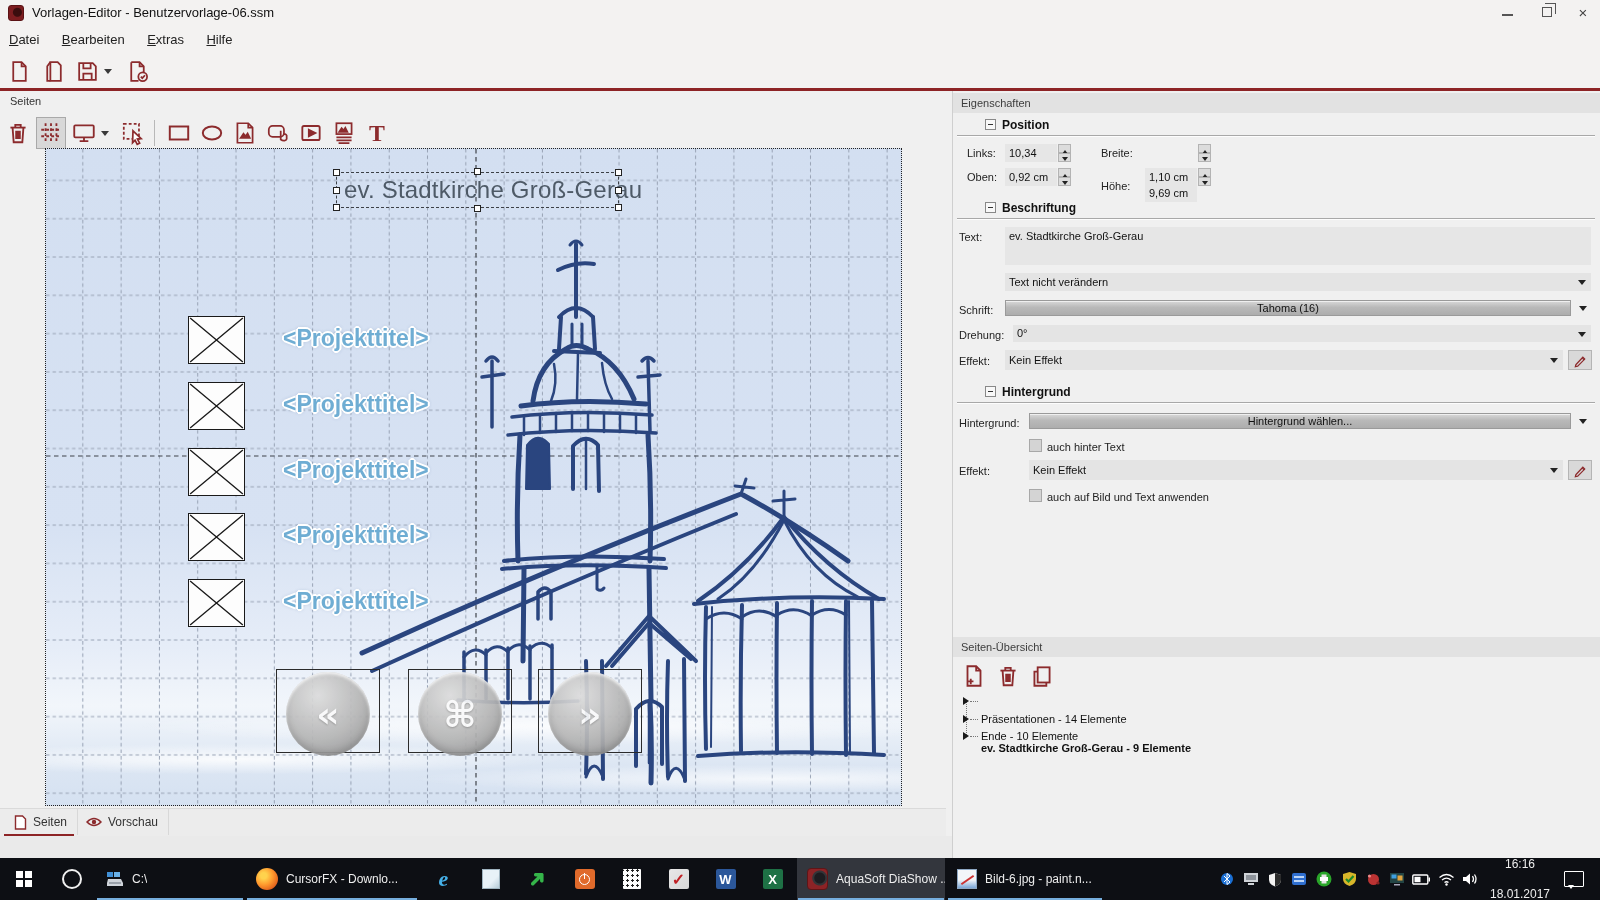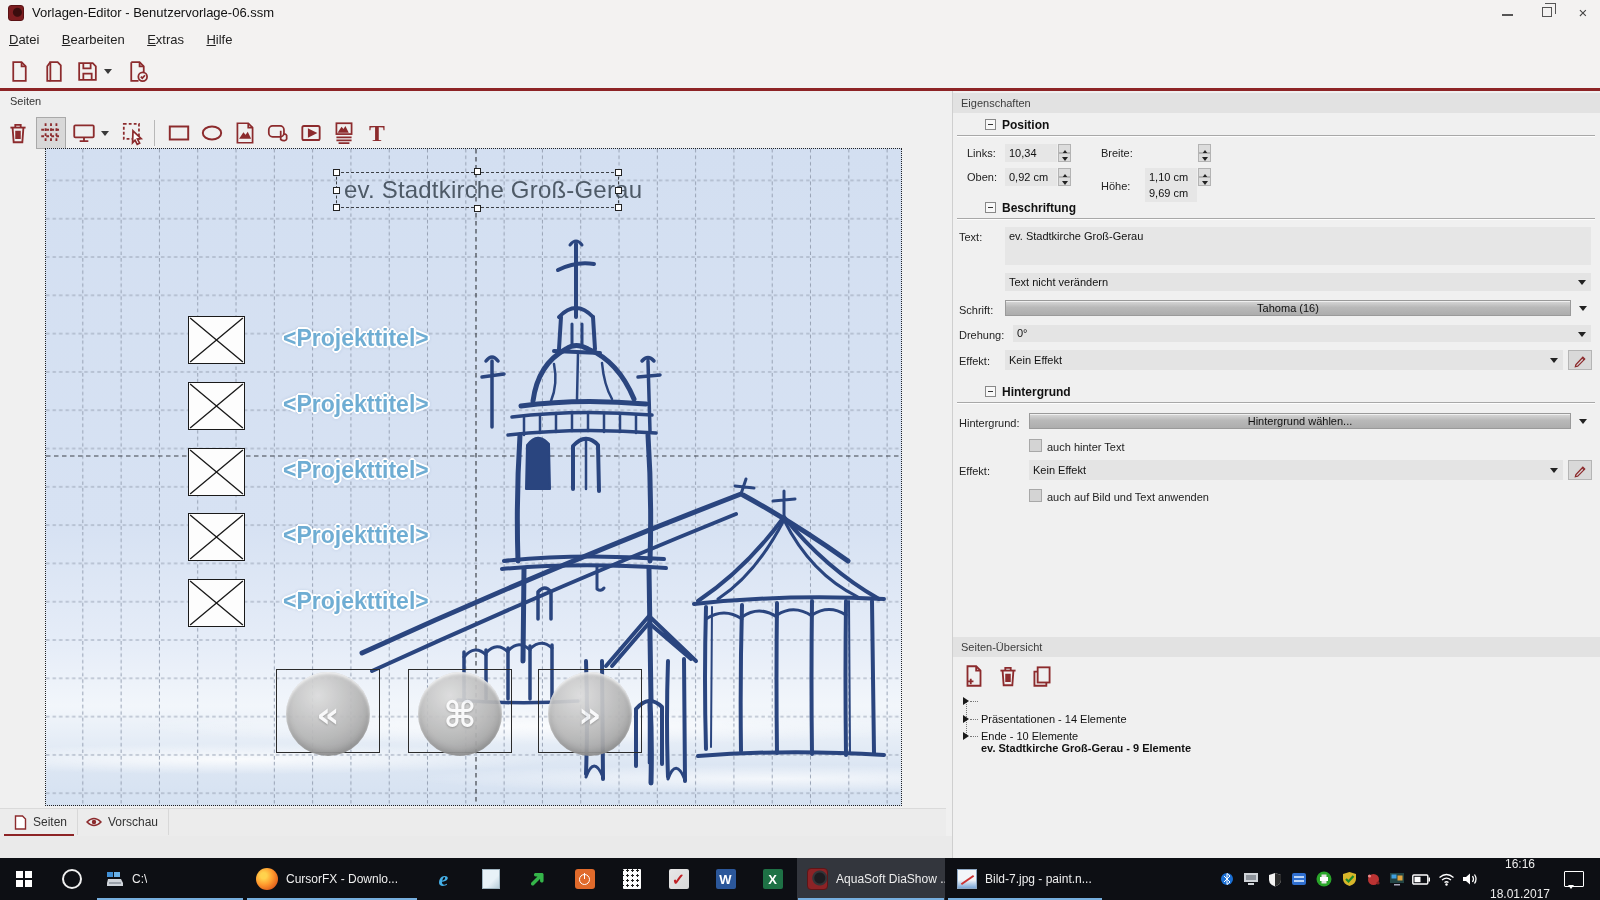--- a/index.html
+++ b/index.html
@@ -595,21 +595,21 @@
       </div>
 
     <div class="tk labelled" id="tk-aquasoft" style="left:797px; width:148px;">
       <div class="aqua-ic"></div>
       <span class="tk-label">AquaSoft DiaShow ...</span>
       <div class="ul"></div>
     </div>
 
     <div class="tk labelled" style="left:947px; width:156px;">
       <div class="paint-ic"></div>
-      <span class="tk-label">Bild-7.jpg - paint.n...</span>
+      <span class="tk-label">Bild-6.jpg - paint.n...</span>
       <div class="ul"></div>
     </div>
 
     <div class="tk tray-ic" style="left:1216px;">
       <svg width="14" height="16" viewBox="0 0 12 16">
           <circle cx="6" cy="8" r="6" fill="#1a6fd4"></circle>
           <path d="M6,2.5 L6,13.5 M6,2.5 L9,5 L3,11 M6,13.5 L9,11 L3,5" stroke="#fff" stroke-width="1" fill="none"></path>
         </svg>
     </div>
     <div class="tk tray-ic" style="left:1240px;">

